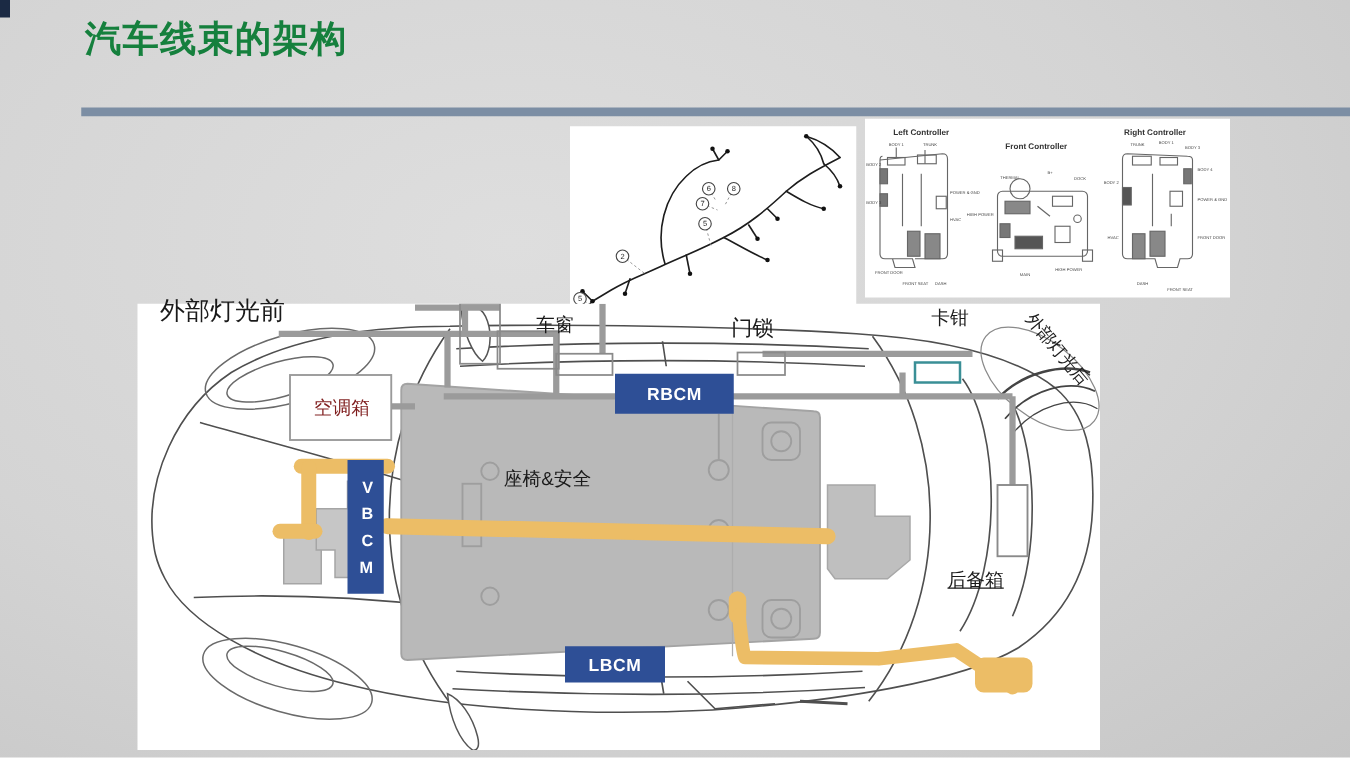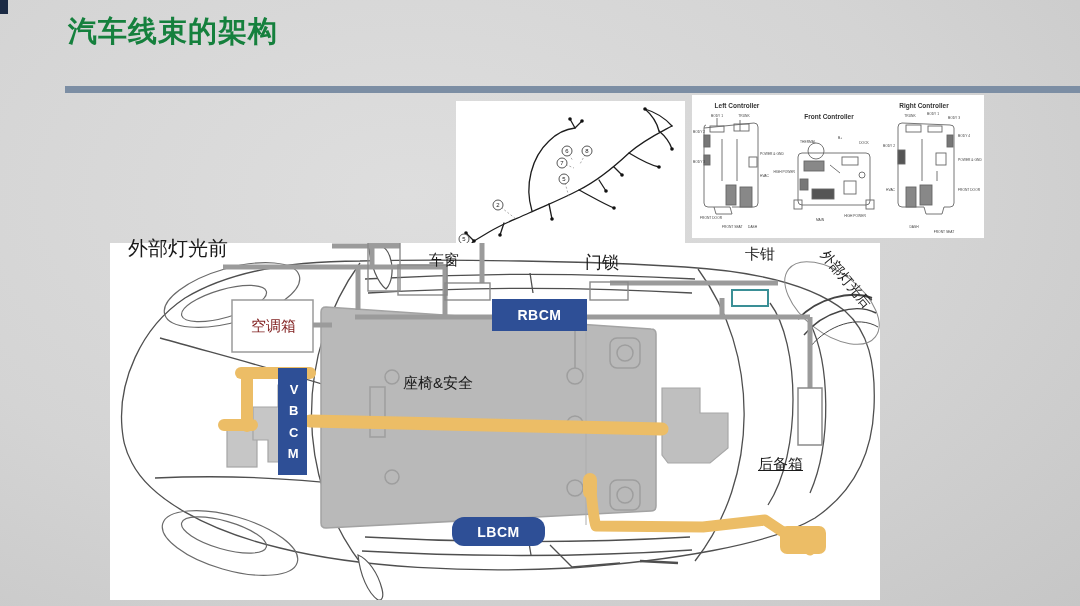--- a/index.html
+++ b/index.html
@@ -22,21 +22,21 @@
   #lbl-caliper{left:745px;top:245px;font-size:15px;}
   #lbl-rear-lights{left:830px;top:247px;font-size:14px;transform:rotate(50deg);transform-origin:0 0;}
   #lbl-hvac{left:251px;top:317px;font-size:15px;font-weight:normal;color:#7f1d1d;}
   #lbl-seats{left:403px;top:374px;font-size:15px;}
   #lbl-trunk{left:758px;top:455px;font-size:15px;text-decoration:underline;}
   .module{
     position:absolute;background:#2e4f96;color:#ffffff;font-weight:bold;
     display:flex;align-items:center;justify-content:center;font-size:14px;letter-spacing:.5px;
   }
   #rbcm{left:492px;top:299px;width:95px;height:32px;}
-  #lbcm{left:452px;top:517px;width:93px;height:29px;border-radius:12px;}
+  #lbcm{left:452px;top:517px;width:80px;height:29px;}
   #vbcm{left:278px;top:368px;width:29px;height:107px;font-size:13px;}
   #vbcm span{display:block;width:13px;word-break:break-all;text-align:right;line-height:1.65;}
   svg{display:block;}
   .ctrl-title{font-size:6.5px;font-weight:bold;fill:#333;}
   .tiny{font-size:3.3px;fill:#444;}
 </style>
 </head>
 <body>
 
 <div class="corner-mark"></div>

